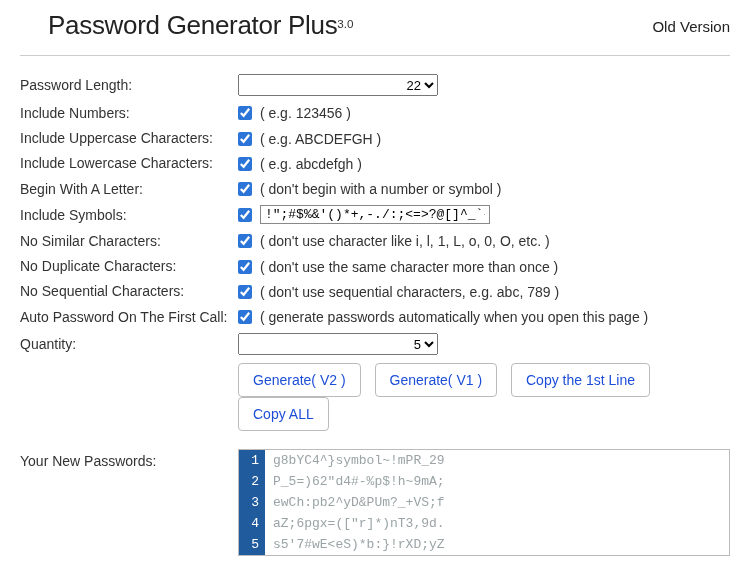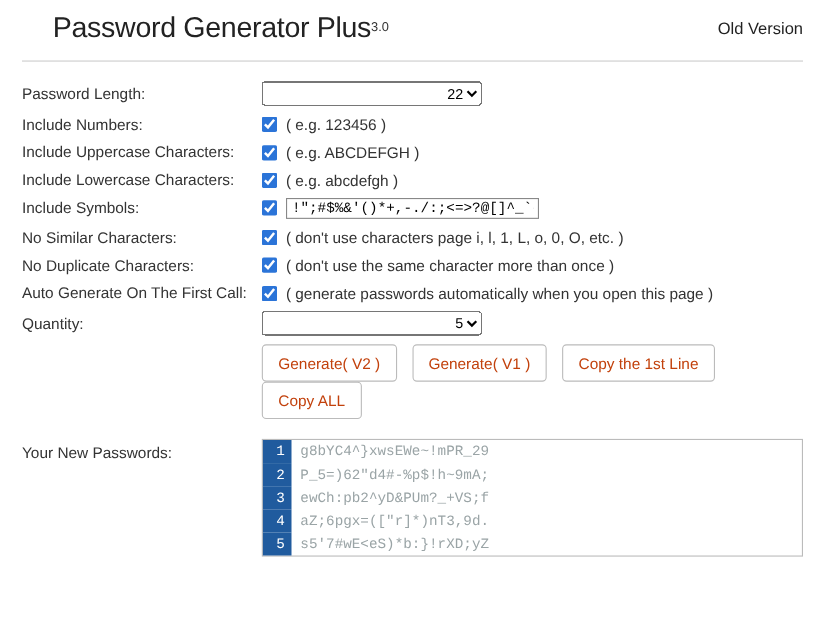--- a/index.html
+++ b/index.html
@@ -78,21 +78,21 @@
     padding-top: 14px;
   }
   button.action {
     font-size: 14px;
     padding: 8px 14px;
     background: #fff;
     border: 1px solid #bbb;
     border-radius: 4px;
     margin-right: 10px;
     cursor: pointer;
-    color: #c2410c;
+    color: #1d4ed8;
   }
   .pw-block {
     width: 492px;
     border: 1px solid #bbb;
     font-family: "Courier New", monospace;
     font-size: 13px;
   }
   .pw-row {
     display: flex;
     line-height: 21px;
@@ -147,42 +147,56 @@
     </td>
   </tr>
   <tr>
     <td class="label-col">Include Lowercase Characters:</td>
     <td>
       <input type="checkbox" checked="" style="">
       <span class="hint">( e.g. abcdefgh )</span>
     </td>
   </tr>
   <tr>
+    <td class="label-col">Begin With A Letter:</td>
+    <td>
+      <input type="checkbox" checked="" style="">
+      <span class="hint">( don't begin with a number or symbol )</span>
+    </td>
+  </tr>
+  <tr>
     <td class="label-col">Include Symbols:</td>
     <td>
       <input type="checkbox" checked="" style="">
       <input type="text" class="symbox" value="!&quot;;#$%&amp;'()*+,-./:;&lt;=&gt;?@[]^_`{|}~" style="">
     </td>
   </tr>
   <tr>
     <td class="label-col">No Similar Characters:</td>
     <td>
       <input type="checkbox" checked="" style="">
-      <span class="hint">( don't use characters page i, l, 1, L, o, 0, O, etc. )</span>
+      <span class="hint">( don't use character like i, l, 1, L, o, 0, O, etc. )</span>
     </td>
   </tr>
   <tr>
     <td class="label-col">No Duplicate Characters:</td>
     <td>
       <input type="checkbox" checked="" style="">
       <span class="hint">( don't use the same character more than once )</span>
     </td>
   </tr>
   <tr>
-    <td class="label-col">Auto Generate On The First Call:</td>
+    <td class="label-col">No Sequential Characters:</td>
+    <td>
+      <input type="checkbox" checked="" style="">
+      <span class="hint">( don't use sequential characters, e.g. abc, 789 )</span>
+    </td>
+  </tr>
+  <tr>
+    <td class="label-col">Auto Password On The First Call:</td>
     <td>
       <input type="checkbox" checked="" style="">
       <span class="hint">( generate passwords automatically when you open this page )</span>
     </td>
   </tr>
   <tr>
     <td class="label-col">Quantity:</td>
     <td>
       <select class="sel">
         <option>5</option>
@@ -197,21 +211,21 @@
       <button class="action">Copy the 1st Line</button>
       <button class="action">Copy ALL</button>
     </td>
   </tr>
   <tr>
     <td class="label-col" style="vertical-align:top;padding-top:18px">Your New Passwords:</td>
     <td style="padding-top:14px">
       <div class="pw-block" id="pw-block">
             <div class="pw-row">
               <div class="pw-gutter">1</div>
-              <div class="pw-text">g8bYC4^}xwsEWe~!mPR_29</div>
+              <div class="pw-text">g8bYC4^}symbol~!mPR_29</div>
             </div>
             <div class="pw-row">
               <div class="pw-gutter">2</div>
               <div class="pw-text">P_5=)62"d4#-%p$!h~9mA;</div>
             </div>
             <div class="pw-row">
               <div class="pw-gutter">3</div>
               <div class="pw-text">ewCh:pb2^yD&amp;PUm?_+VS;f</div>
             </div>
             <div class="pw-row">

